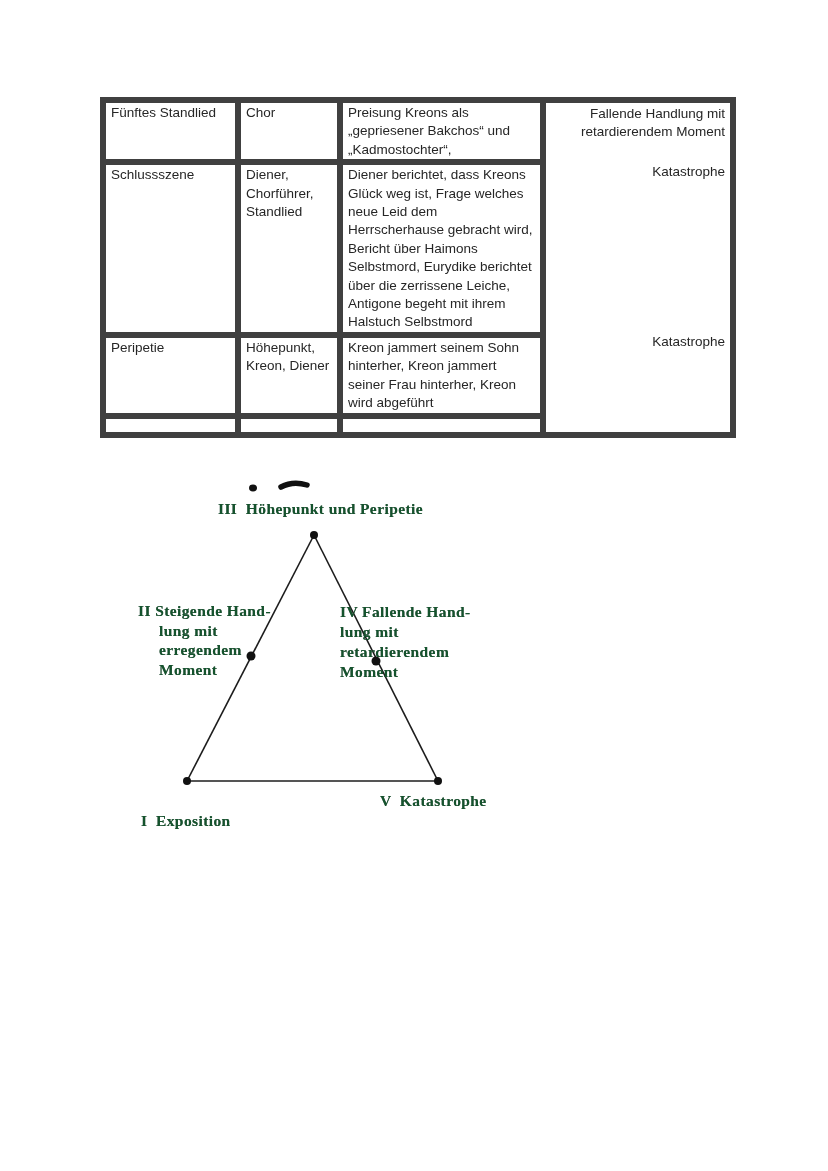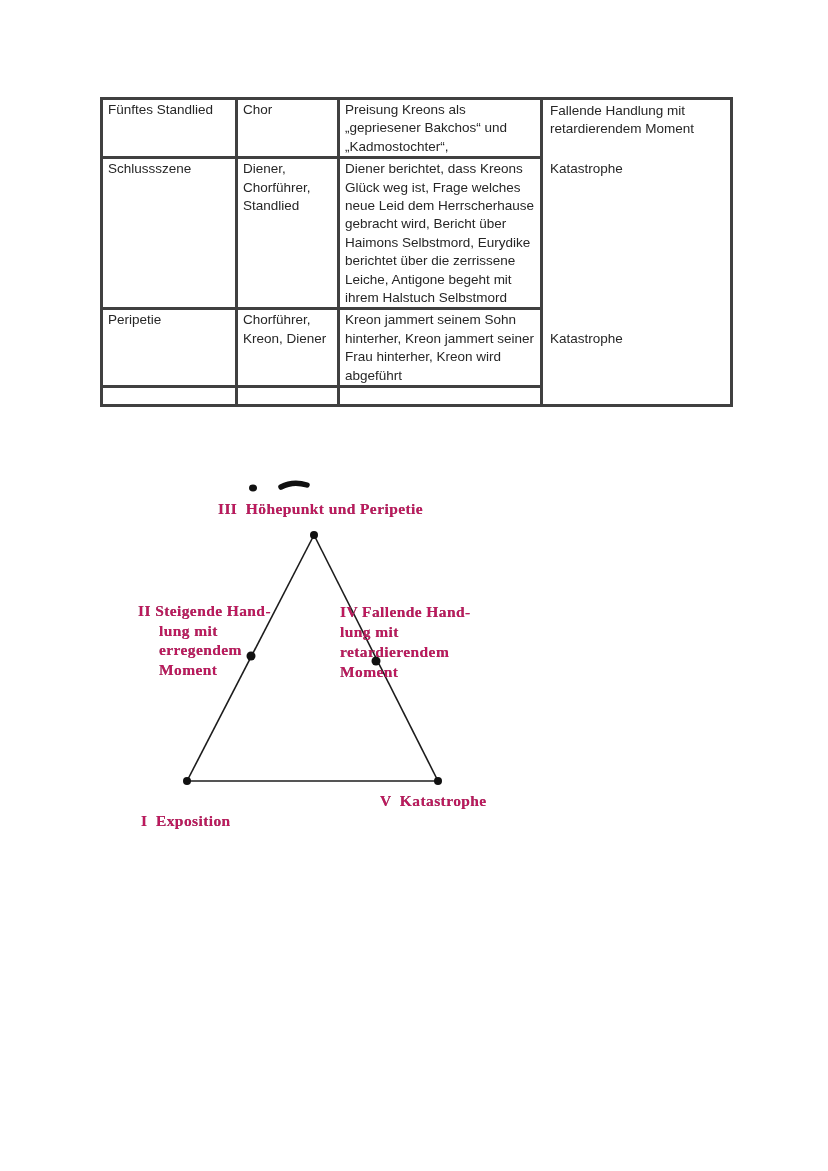--- a/index.html
+++ b/index.html
@@ -16,43 +16,44 @@
   table.scene-table {
     position:absolute; left:100px; top:97px;
     width:630px;
     border-collapse:collapse;
     table-layout:fixed;
     font-size:13.5px;
     line-height:18.4px;
     color:#262626;
   }
   table.scene-table td {
-    border:3px solid #404040;
+    border:6px solid #404040;
     vertical-align:top;
     padding:1px 5px 0 5px;
     overflow:hidden;
   }
   td.phase-col {
     position:relative;
     padding:0;
+    text-align:right;
   }
   .phase-item {
     position:absolute; left:0; right:0;
     padding:1px 5px 0 7px;
   }
   .phase-item.p0 { top:1px; }
   .phase-item.p1 { top:59px; }
   .phase-item.p2 { top:229px; }
 
   
   .diagram {
     position:absolute; left:130px; top:460px;
     width:400px; height:370px;
     font-family:"Liberation Serif", serif;
-    color:#be185d;
+    color:#14532d;
   }
   .diagram svg { position:absolute; left:0; top:0; }
   .dg-text {
     position:absolute;
     font-size:15.5px;
     font-weight:600;
     letter-spacing:0.4px;
     white-space:pre;
     text-shadow:0 0 0.5px rgba(20,20,20,0.55);
   }
@@ -85,21 +86,21 @@
           <div class="phase-item p2">Katastrophe</div>
         </td>
       </tr>
       <tr style="height:128px">
         <td>Schlussszene</td>
         <td>Diener, Chorführer, Standlied</td>
         <td>Diener berichtet, dass Kreons Glück weg ist, Frage welches neue Leid dem Herrscherhause gebracht wird, Bericht über Haimons Selbstmord, Eurydike berichtet über die zerrissene Leiche, Antigone begeht mit ihrem Halstuch Selbstmord</td>
       </tr>
       <tr style="height:72px">
         <td>Peripetie</td>
-        <td>Chorführer, Kreon, Diener</td>
+        <td>Höhepunkt, Kreon, Diener</td>
         <td>Kreon jammert seinem Sohn hinterher, Kreon jammert seiner Frau hinterher, Kreon wird abgeführt</td>
       </tr>
       <tr style="height:19px">
         <td></td>
         <td></td>
         <td></td>
       </tr>
     </tbody>
   </table>
 

